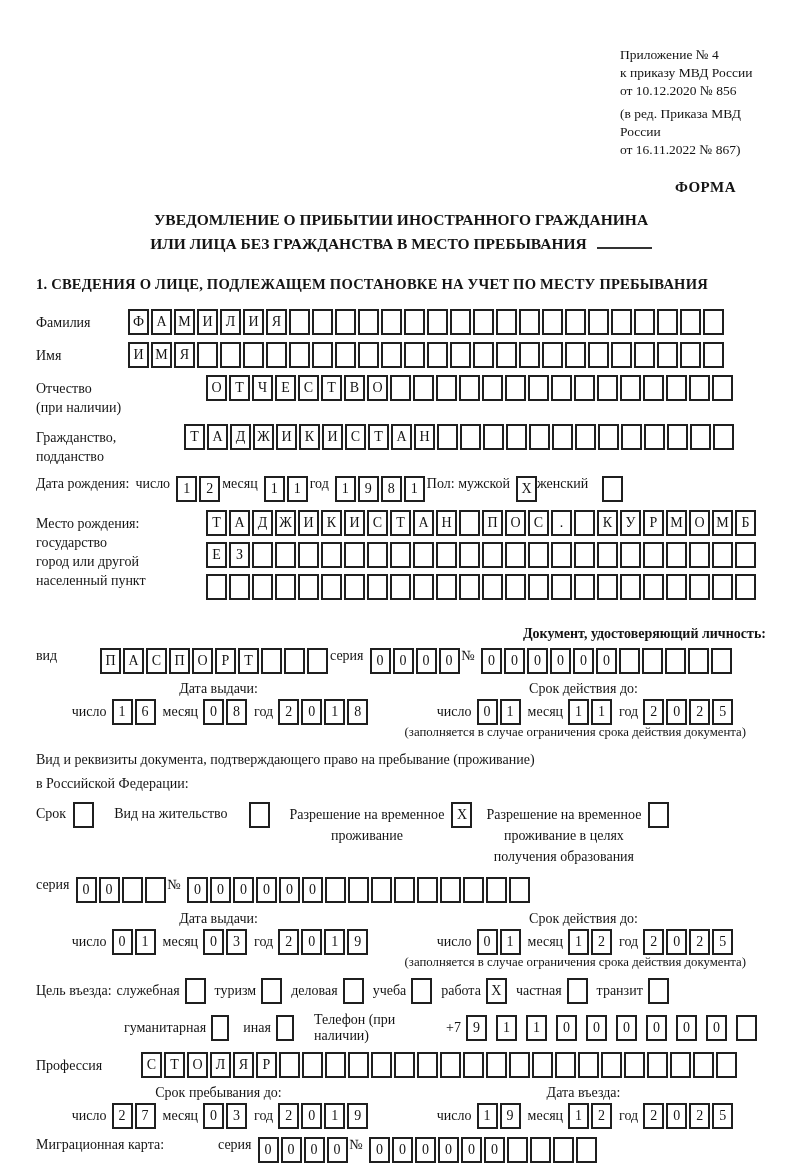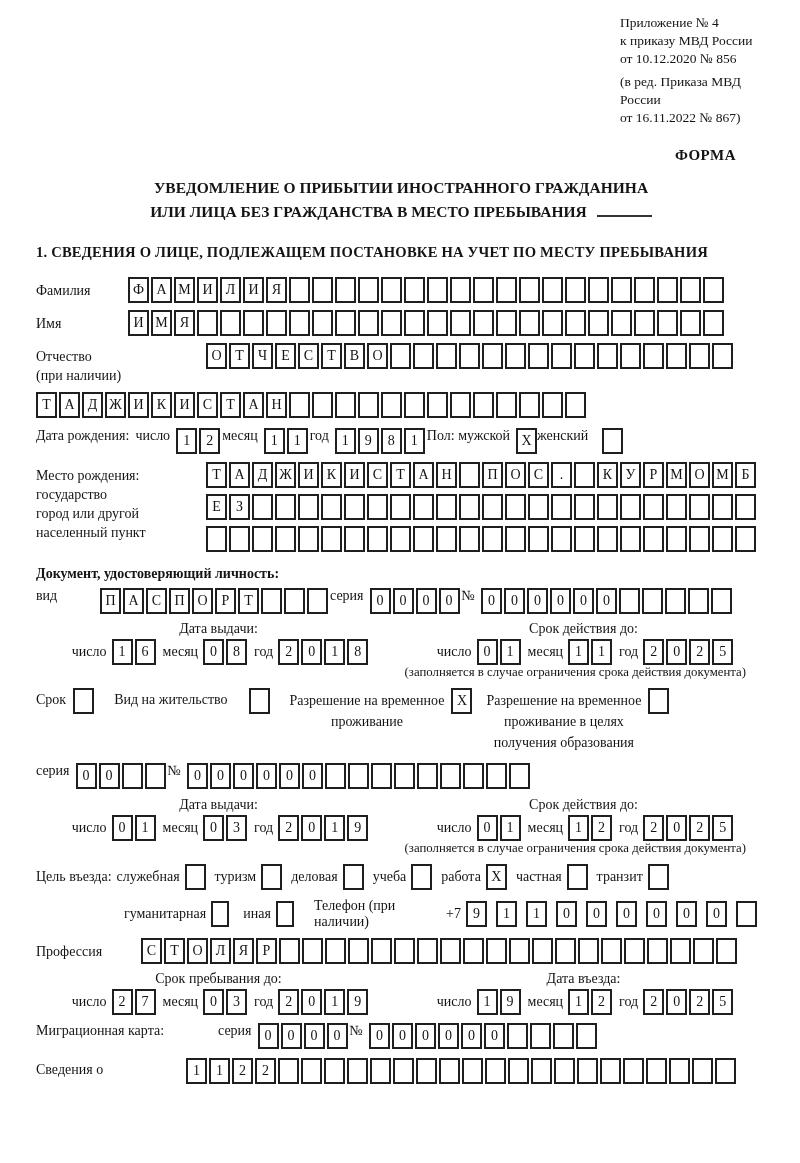--- a/index.html
+++ b/index.html
@@ -1,21 +1,21 @@
 <!DOCTYPE html>
 <html><head>
 <meta charset="utf-8">
 <style>
   html,body{margin:0;padding:0;}
   body{
     width:800px;height:1163px;background:#ffffff;color:#141414;
     font-family:"Liberation Serif","DejaVu Serif",serif;font-size:14px;
     overflow:hidden;
   }
-  .page{box-sizing:border-box;width:800px;height:1163px;padding:14px 34px 0 36px;}
+  .page{box-sizing:border-box;width:800px;height:1163px;padding:46px 34px 0 36px;}
 
   
   .hdr-note{margin-left:584px;line-height:18px;font-size:13.5px;}
   .hdr-note .grp2{margin-top:5px;}
   .forma{text-align:right;padding-right:30px;font-weight:bold;font-size:15px;margin-top:20px;letter-spacing:.5px;}
 
   .title{text-align:center;font-weight:bold;font-size:15.5px;line-height:24px;margin-top:12px;}
   .blank-line{display:inline-block;width:55px;border-bottom:2px solid #333;height:14px;margin-left:10px;vertical-align:baseline;}
 
   .sec-heading{font-weight:bold;font-size:14.6px;margin-top:20px;margin-bottom:16px;letter-spacing:.2px;}
@@ -34,21 +34,21 @@
   .lbl-stack span{display:block;line-height:19px;}
 
   .w92{width:92px;}  .w105{width:105px;} .w148{width:148px;} .w170{width:170px;} .w150{width:150px;}
 
   .inline-row{display:flex;align-items:flex-start;margin-bottom:7px;}
   .inline-row .t{margin:0 6px 0 0;}
   .gap8{margin-left:8px;} .gap14{margin-left:14px;} .gap20{margin-left:20px;}
 
   .stack-rows .boxes{margin-bottom:6px;display:flex;}
 
-  .center-bold{text-align:left;font-weight:bold;font-size:14px;margin:8px 0 6px 0;}
+  .center-bold{text-align:right;font-weight:bold;font-size:14px;margin:20px 0 6px 0;}
 
   .two-col{display:flex;}
   .two-col .half{width:50%;display:flex;justify-content:center;align-items:center;}
   .two-col-head{display:flex;margin-bottom:2px;}
   .two-col-head .half{width:50%;text-align:center;}
   .date-grp{display:flex;align-items:center;}
   .date-grp .t{margin:0 5px;}
   .note-right{text-align:right;font-size:12.8px;margin:-2px 20px 8px 0;}
 
   .para{line-height:24px;margin:2px 0;}
@@ -179,20 +179,24 @@
         <span class="cbox"></span>
         <span class="cbox"></span>
         <span class="cbox"></span>
         <span class="cbox"></span>
         <span class="cbox"></span>
         <span class="cbox"></span>
       </div>
   </div>
 
   <div class="row">
+    <div class="lbl lbl-stack w148">
+      <span>Гражданство,</span>
+      <span>подданство</span>
+    </div>
     <div class="boxes">
         <span class="cbox">Т</span>
         <span class="cbox">А</span>
         <span class="cbox">Д</span>
         <span class="cbox">Ж</span>
         <span class="cbox">И</span>
         <span class="cbox">К</span>
         <span class="cbox">И</span>
         <span class="cbox">С</span>
         <span class="cbox">Т</span>
@@ -406,20 +410,24 @@
       <span class="boxes">
           <span class="cbox">2</span>
           <span class="cbox">0</span>
           <span class="cbox">2</span>
           <span class="cbox">5</span>
         </span>
     </div>
   </div>
   <div class="note-right">(заполняется в случае ограничения срока действия документа)</div>
 
+  <div class="para">
+    <div>Вид и реквизиты документа, подтверждающего право на пребывание (проживание)</div>
+    <div>в Российской Федерации:</div>
+  </div>
 
   <div class="visa-row">
     <div class="opt">
       <span class="t">Срок</span>
       <span class="cbox chk"></span>
     </div>
     <div class="opt gap20">
       <span class="t">Вид на жительство</span>
       <span class="cbox chk gap14"></span>
     </div>

